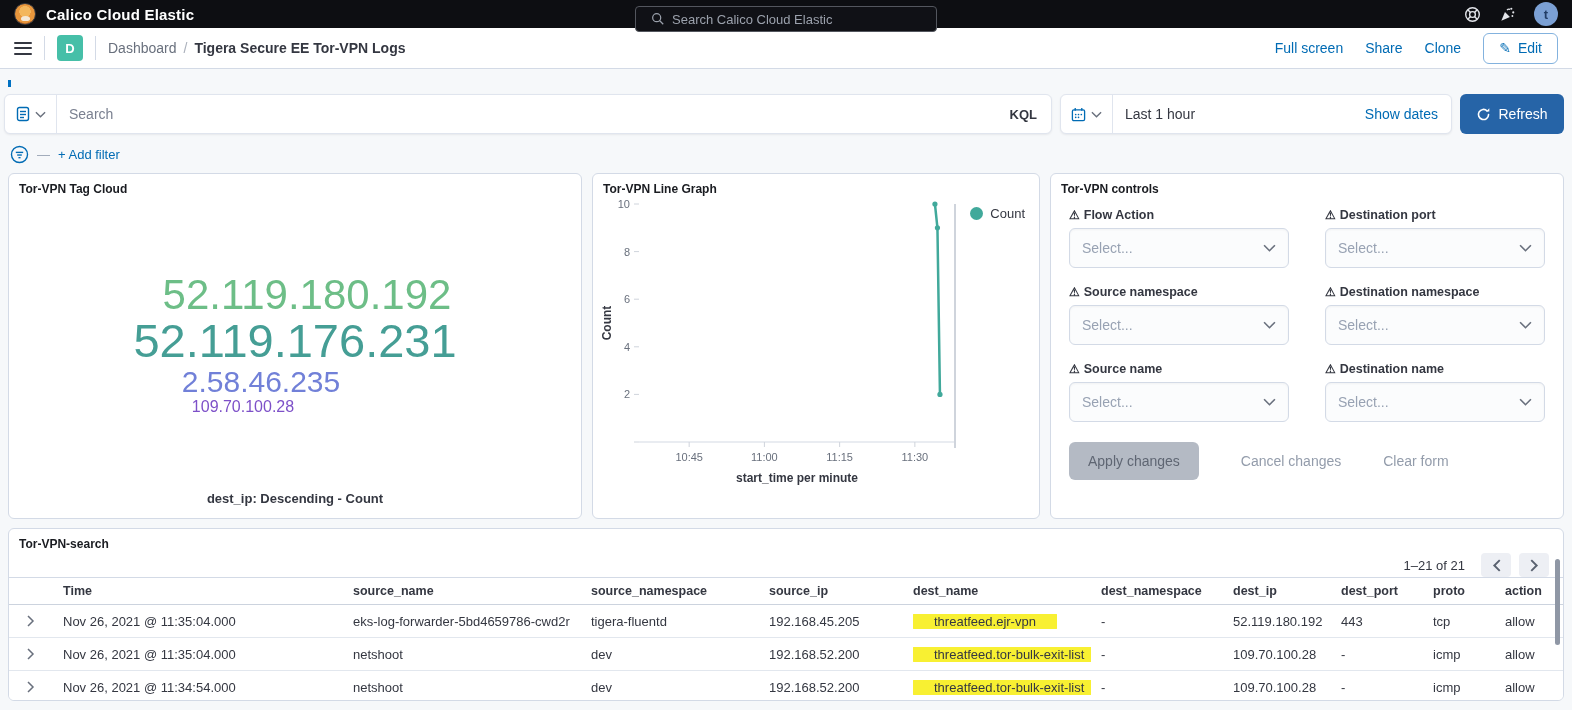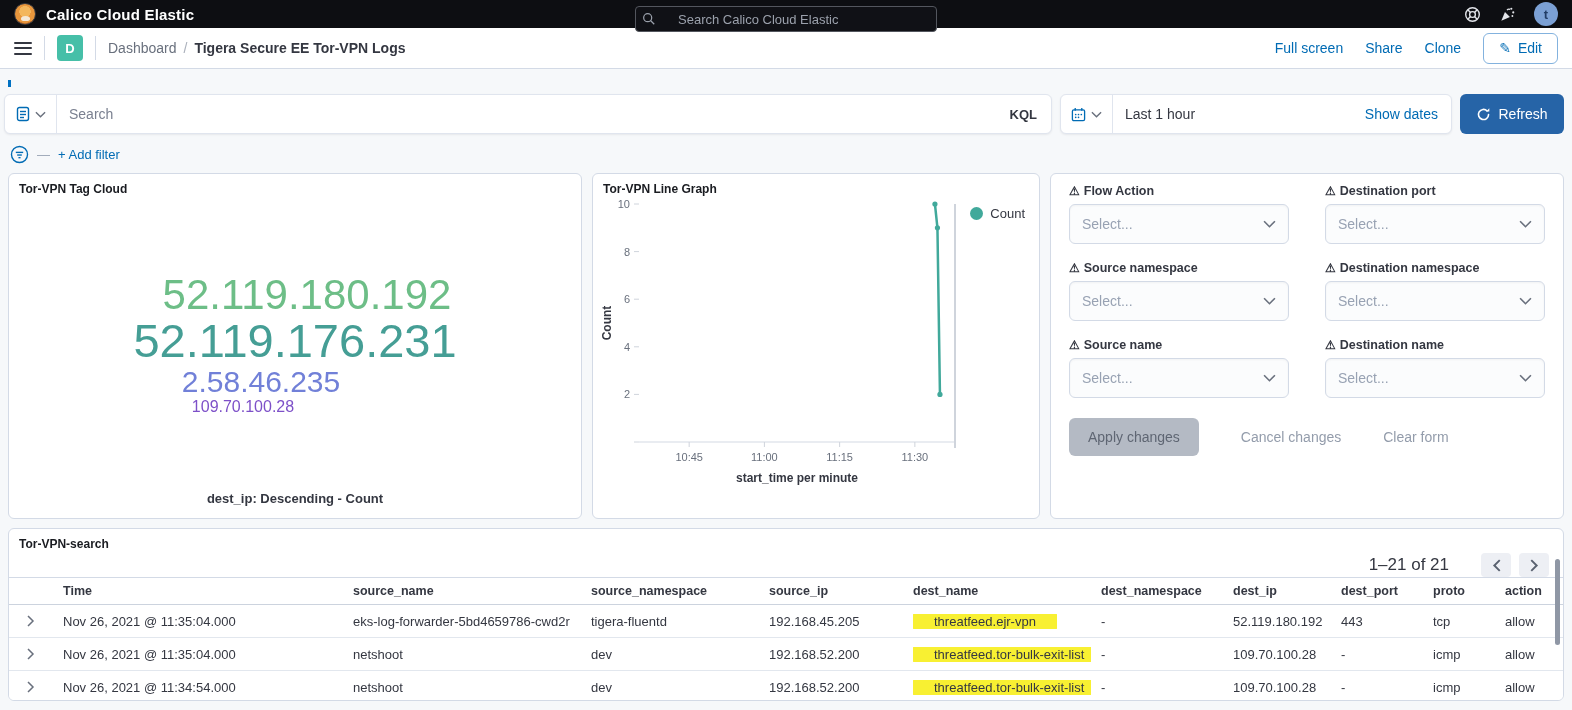--- a/index.html
+++ b/index.html
@@ -5,21 +5,21 @@
   * { box-sizing: border-box; margin: 0; padding: 0; }
   html,body { width:1572px; height:710px; overflow:hidden; }
   body { font-family:"Liberation Sans", sans-serif; background:#f6f8fa; color:#343741; }
 
   
   .top-bar { position:relative; height:28px; background:#0d0e12; display:flex; align-items:center; padding:0 14px; }
   .brand { display:flex; align-items:center; gap:10px; }
   .logo { width:22px; height:22px; border-radius:50%; background:radial-gradient(circle at 50% 38%, #f3b75d 0 35%, #e8963c 36% 70%, #c8742c 71% 100%); border:1px solid #3a3b40; position:relative; }
   .logo::after { content:""; position:absolute; left:6px; bottom:3px; width:9px; height:5px; background:#f4e9d8; border-radius:50% 50% 40% 40%; }
   .brand-name { color:#ffffff; font-size:15px; font-weight:600; letter-spacing:.2px; }
-  .global-search { position:absolute; left:50%; top:6px; transform:translateX(-50%); width:302px; height:26px; border:1px solid #53565e; border-radius:4px; display:flex; align-items:center; gap:22px; padding:0 6px; background:#101116; }
+  .global-search { position:absolute; left:50%; top:6px; transform:translateX(-50%); width:302px; height:26px; border:1px solid #53565e; border-radius:4px; display:flex; align-items:center; gap:7px; padding:0 15px; background:#101116; }
   .global-search span { color:#9ba1ac; font-size:13px; }
   .top-right { margin-left:auto; display:flex; align-items:center; gap:18px; }
   .avatar { width:24px; height:24px; border-radius:50%; background:#7ba0d4; color:#223d66; font-size:13px; font-weight:700; display:flex; align-items:center; justify-content:center; }
 
   
   .nav-bar { height:41px; background:#ffffff; border-bottom:1px solid #d3dae6; display:flex; align-items:center; padding:0 14px; }
   .hamburger { width:18px; height:13px; display:flex; flex-direction:column; justify-content:space-between; cursor:pointer; }
   .hamburger i { display:block; height:2px; background:#343741; border-radius:1px; }
   .vdiv { width:1px; height:24px; background:#d3dae6; margin:0 12px; }
   .d-badge { width:26px; height:26px; border-radius:4px; background:#46bfa8; color:#fff; font-size:13px; font-weight:700; display:flex; align-items:center; justify-content:center; }
@@ -74,21 +74,21 @@
   .warn { font-size:12px; color:#343741; }
   .select { height:40px; background:#fbfcfd; border:1px solid #d3dae6; border-radius:6px; display:flex; align-items:center; padding:4px 12px; cursor:pointer; box-shadow:inset 0 1px 2px rgba(52,55,65,.05); }
   .select span { flex:1; font-size:14px; color:#98a2b3; }
   .ctrl-buttons { display:flex; align-items:center; gap:42px; padding:20px 18px 0 18px; }
   .apply-btn { background:#b4bac4; color:#5f6673; border:none; border-radius:6px; padding:11px 19px; font-size:14px; font-weight:500; font-family:inherit; }
   .ghost-btn { color:#939cab; font-size:14px; background:none; border:none; font-family:inherit; }
 
   
   .table-panel { margin:9px 8px 0 8px; height:173px; overflow:hidden; }
   .pag-row { display:flex; align-items:center; justify-content:flex-end; gap:8px; padding:0 14px; height:24px; }
-  .pag-text { font-size:17px; color:#343741; margin-right:24px;text-align:center; }
+  .pag-text { font-size:13px; color:#343741; margin-right:8px;text-align:center; }
   .pag-btn { width:30px; height:24px; border-radius:4px; background:#edeff4; border:none; display:flex; align-items:center; justify-content:center; cursor:pointer; }
   .tgrid { display:grid; grid-template-columns:44px 290px 238px 178px 144px 188px 132px 108px 92px 72px minmax(0,1fr); align-items:center; }
   .thead { height:28px; border-top:1px solid #d3dae6; border-bottom:1px solid #ccd3de; font-size:12.5px; font-weight:700; color:#343741; }
   .trow { height:33px; border-bottom:1px solid #e2e7ee; font-size:13px; color:#343741; background:#fff; }
   .cell { padding:0 10px; white-space:nowrap; overflow:hidden; }
   .expand-cell { display:flex; justify-content:center; cursor:pointer; }
   mark.hl { background:#f8f032; color:#343741; padding:1px 21px; border-radius:2px; }
   .scroll-thumb { position:absolute; right:3px; top:30px; width:5px; height:86px; border-radius:3px; background:#8f97a5; }
 
   svg.icon { display:block; }
@@ -255,20 +255,21 @@
         <circle cx="338.44444444444446" cy="29.799999999999983" r="2.6" fill="#41a99b"></circle>
         <circle cx="340.95238095238096" cy="196.4" r="2.6" fill="#41a99b"></circle>
       </svg>
     <div class="legend">
       <span class="legend-dot" id="legend-dot" style="background: rgb(65, 169, 155);"></span>
       <span class="legend-label" id="legend-label">Count</span>
     </div>
   </section>
 
   <section class="panel p-ctrl">
+    <div class="panel-title">Tor-VPN controls</div>
     <div class="ctrl-grid" id="ctrl-grid">
         <div>
           <div class="ctrl-label">
             <span class="warn">⚠</span>
             <span>Flow Action</span>
           </div>
           <div class="select">
             <span>Select...</span>
             <svg class="icon" width="13" height="8" viewBox="0 0 12 7">
               <path d="M1 1l5 5 5-5" fill="none" stroke="#69707d" stroke-width="1.5"></path>

